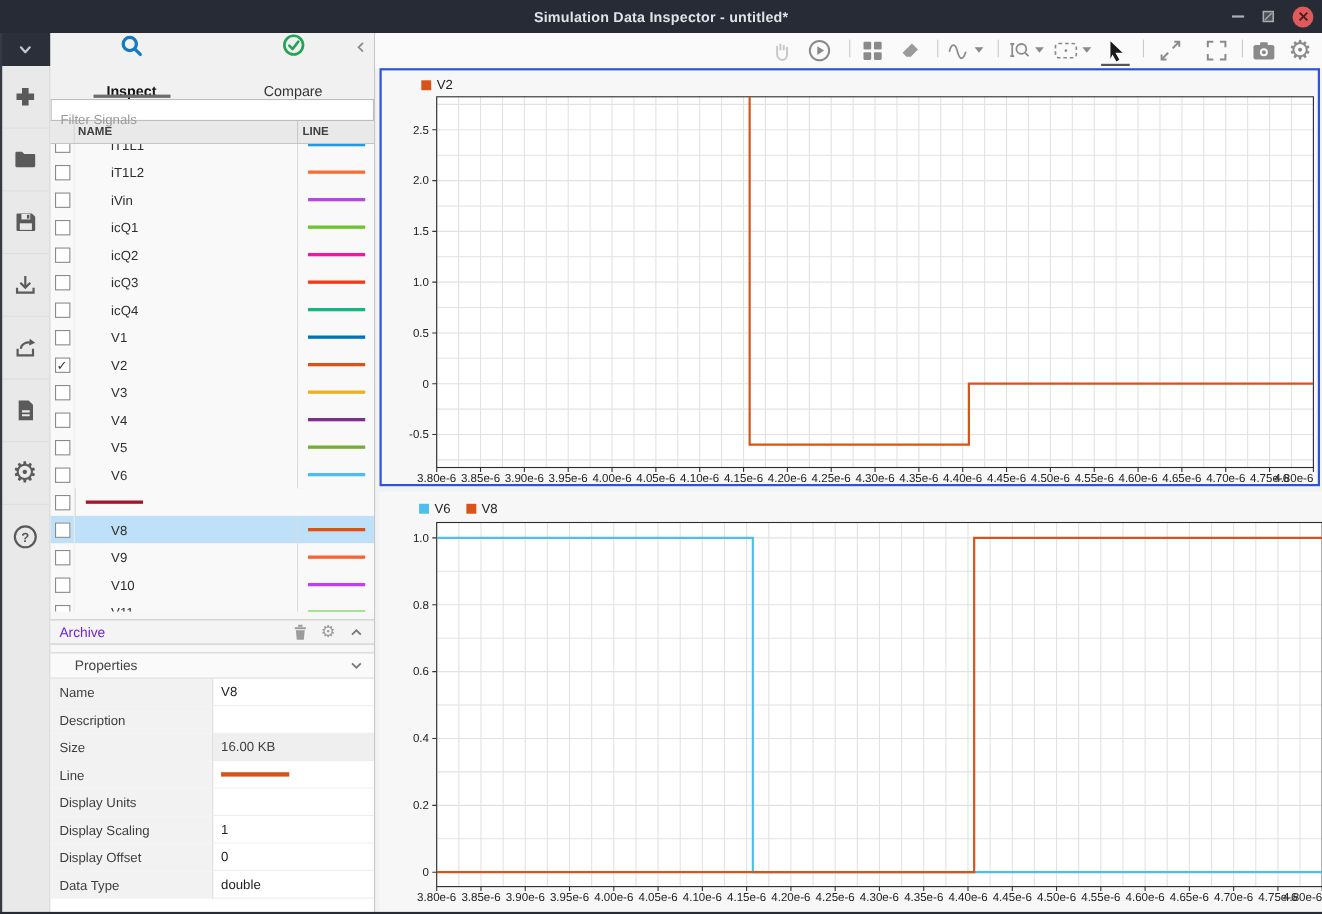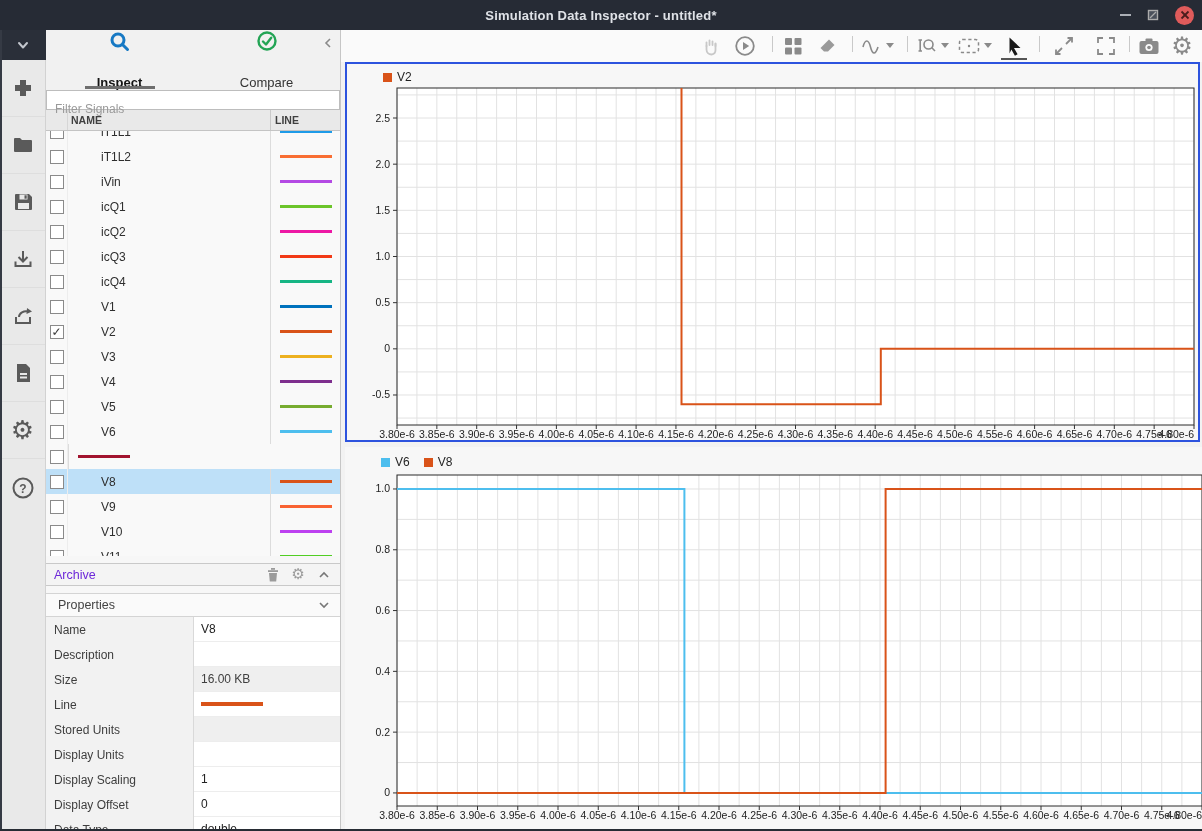--- a/index.html
+++ b/index.html
@@ -42,21 +42,21 @@
   .sig-row.sel{background:#BEE0F8;}
   .cb-cell{width:22px;display:flex;align-items:center;justify-content:center;border-right:1px solid #EDEDED;box-sizing:border-box;}
   .cbox{width:14px;height:14px;background:#FFF;border:1px solid #8A8A8A;box-sizing:border-box;font-size:12px;line-height:12px;text-align:center;color:#3A3A3A;}
   .sig-name{flex:1;display:flex;align-items:center;padding-left:33px;font-size:12px;color:#2E2E2E;}
   .line-cell{width:70px;border-left:1px solid #DCDCDC;box-sizing:border-box;display:flex;align-items:center;}
   .swatch{width:52px;height:3px;margin-left:9px;}
   .archivebar{position:absolute;left:0;top:533px;width:100%;height:23px;background:#F4F4F4;border-top:1px solid #C9C9C9;border-bottom:1px solid #C9C9C9;box-sizing:border-box;display:flex;align-items:center;}
   .archivebar .albl{font-size:12.5px;color:#6d28d9;padding-left:8px;flex:1;}
   .abar-ic{margin-right:12px;display:flex;align-items:center;}
   .propsbar{position:absolute;left:0;top:563px;width:100%;height:24px;background:#FAFAFA;border-top:1px solid #D4D4D4;border-bottom:1px solid #D4D4D4;box-sizing:border-box;display:flex;align-items:center;}
-  .propsbar .plbl{font-size:12.5px;color:#444;padding-left:0;flex:1;margin-left:12px;}
+  .propsbar .plbl{font-size:12.5px;color:#444;padding-left:22px;flex:1;}
   .propstable{position:absolute;left:0;top:587px;width:100%;height:214px;overflow:hidden;background:#FFF;}
   .prop-row{height:25px;display:flex;}
   .prop-label{width:148px;background:#F2F2F2;border-right:1px solid #D9D9D9;box-sizing:border-box;font-size:12px;color:#3E3E3E;display:flex;align-items:center;padding-left:8px;}
   .prop-value{flex:1;display:flex;align-items:center;padding-left:7px;font-size:12px;color:#222;border-bottom:1px solid #EDEDED;box-sizing:border-box;background:#FFF;}
   .prop-row.readonly .prop-value{background:#EFEFEF;color:#404040;}
   .prop-swatch{width:62px;height:4px;}
   
   .main-toolbar{position:absolute;left:341px;top:30px;width:861px;height:32px;background:#FAFAFA;}
   .ticon{position:absolute;top:34px;width:24px;height:24px;display:flex;align-items:center;justify-content:center;}
   .tsep{position:absolute;top:36px;width:1px;height:16px;background:#C9C9C9;}
@@ -389,24 +389,20 @@
       </div>
       <div class="prop-row readonly">
         <div class="prop-label">Size</div>
         <div class="prop-value">16.00 KB</div>
       </div>
       <div class="prop-row">
         <div class="prop-label">Line</div>
         <div class="prop-value">
           <div class="prop-swatch" style="background: rgb(217, 83, 25);"></div>
         </div>
-      </div>
-      <div class="prop-row readonly">
-        <div class="prop-label">Stored Units</div>
-        <div class="prop-value"></div>
       </div>
       <div class="prop-row">
         <div class="prop-label">Display Units</div>
         <div class="prop-value"></div>
       </div>
       <div class="prop-row">
         <div class="prop-label">Display Scaling</div>
         <div class="prop-value">1</div>
       </div>
       <div class="prop-row">

